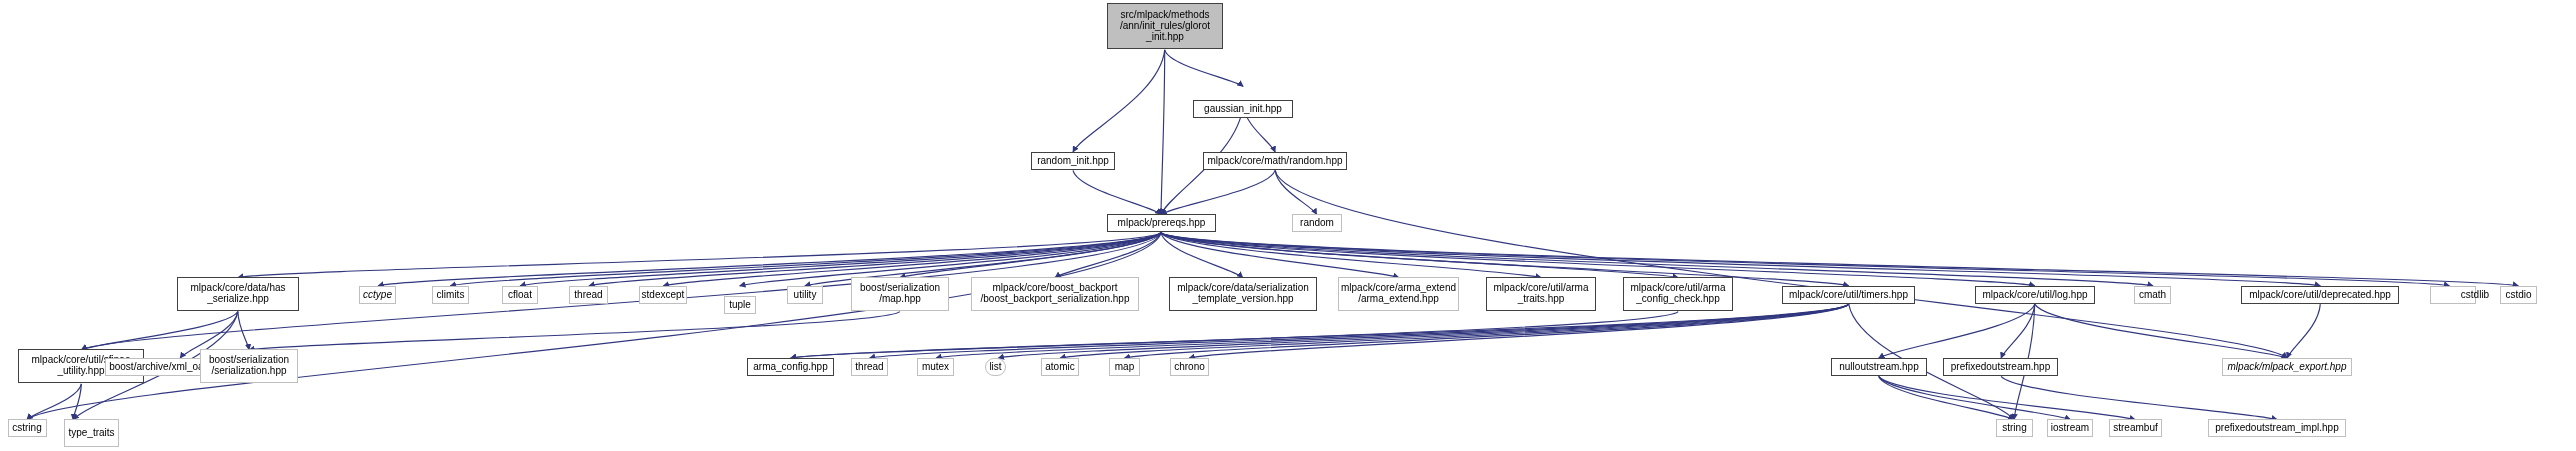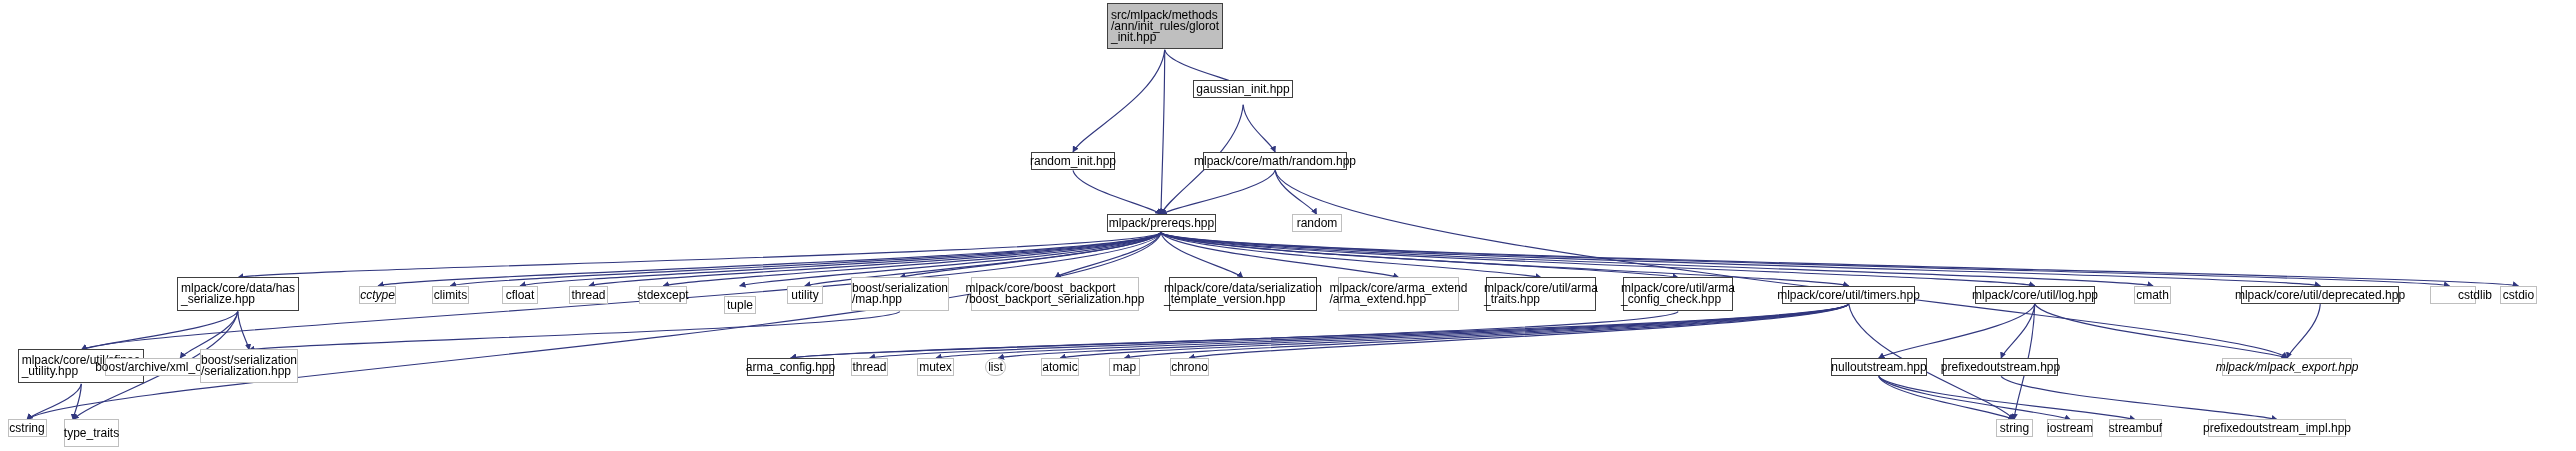--- a/index.html
+++ b/index.html
@@ -1,21 +1,21 @@
 <!DOCTYPE html>
 <html style="font-size:13.3px"><head>
 <meta charset="utf-8">
 <style>
   html,body{margin:0;padding:0;background:#ffffff;}
   body{width:2576px;height:452px;overflow:hidden;font-family:"Liberation Sans",sans-serif;}
   #graph{position:relative;width:2576px;height:452px;}
   svg.edges{position:absolute;left:0;top:0;width:2576px;height:452px;}
   .node{position:absolute;box-sizing:border-box;display:flex;align-items:center;justify-content:center;
-         background:#ffffff;border:0.8px solid #bfbfbf;color:#000000;
-         font-size:12px;line-height:10.8px;white-space:pre;letter-spacing:0;}
+         text-align:center;background:#ffffff;border:0.8px solid #bfbfbf;color:#000000;
+         font-size:10px;line-height:10.8px;white-space:pre;letter-spacing:0;}
   .node.strong{border:1.3px solid #404040;}
   .node.root{background:#bfbfbf;border:1.3px solid #404040;}
   .node span{display:block;}
 </style>
 </head>
 <body>
 
 <div id="graph">
   <svg class="edges" viewBox="0 0 3103 544" preserveAspectRatio="none">
     <defs>
@@ -79,21 +79,21 @@
         <path d="M 2263 453 C 2275.705 476.4, 2466.049 494.6, 2494 505" marker-end="url(#ah)"></path>
         <path d="M 2263 453 C 2279.995 476.4, 2534.611 494.6, 2572 505" marker-end="url(#ah)"></path>
         <path d="M 2410.5 453 C 2428.7875 476.4, 2702.7675 494.6, 2743 505" marker-end="url(#ah)"></path>
         <path d="M 2795 366 C 2792.8 395.25, 2759.84 418, 2755 431" marker-end="url(#ah)"></path>
       </g>
   </svg>
   <div id="node-layer">
       <div class="node root" style="left: 1107px; top: 3.3px; width: 116px; height: 46px;"><span>src/mlpack/methods
 /ann/init_rules/glorot
 _init.hpp</span></div>
-      <div class="node strong" style="left: 1193px; top: 80px; width: 100px; height: 18px;"><span>gaussian_init.hpp</span></div>
+      <div class="node strong" style="left: 1193px; top: 100px; width: 100px; height: 18px;"><span>gaussian_init.hpp</span></div>
       <div class="node strong" style="left: 1031px; top: 152px; width: 84px; height: 18px;"><span>random_init.hpp</span></div>
       <div class="node strong" style="left: 1203px; top: 152px; width: 144px; height: 18px;"><span>mlpack/core/math/random.hpp</span></div>
       <div class="node strong" style="left: 1107px; top: 214px; width: 109px; height: 18px;"><span>mlpack/prereqs.hpp</span></div>
       <div class="node" style="left: 1292px; top: 214px; width: 50px; height: 18px;"><span>random</span></div>
       <div class="node strong" style="left: 177px; top: 277px; width: 122px; height: 34px;"><span>mlpack/core/data/has
 _serialize.hpp</span></div>
       <div class="node" style="left: 359px; top: 286px; width: 37px; height: 18px; font-style: italic;"><span>cctype</span></div>
       <div class="node" style="left: 432px; top: 286px; width: 37px; height: 18px;"><span>climits</span></div>
       <div class="node" style="left: 502px; top: 286px; width: 36px; height: 18px;"><span>cfloat</span></div>
       <div class="node" style="left: 569px; top: 286px; width: 39px; height: 18px;"><span>thread</span></div>

